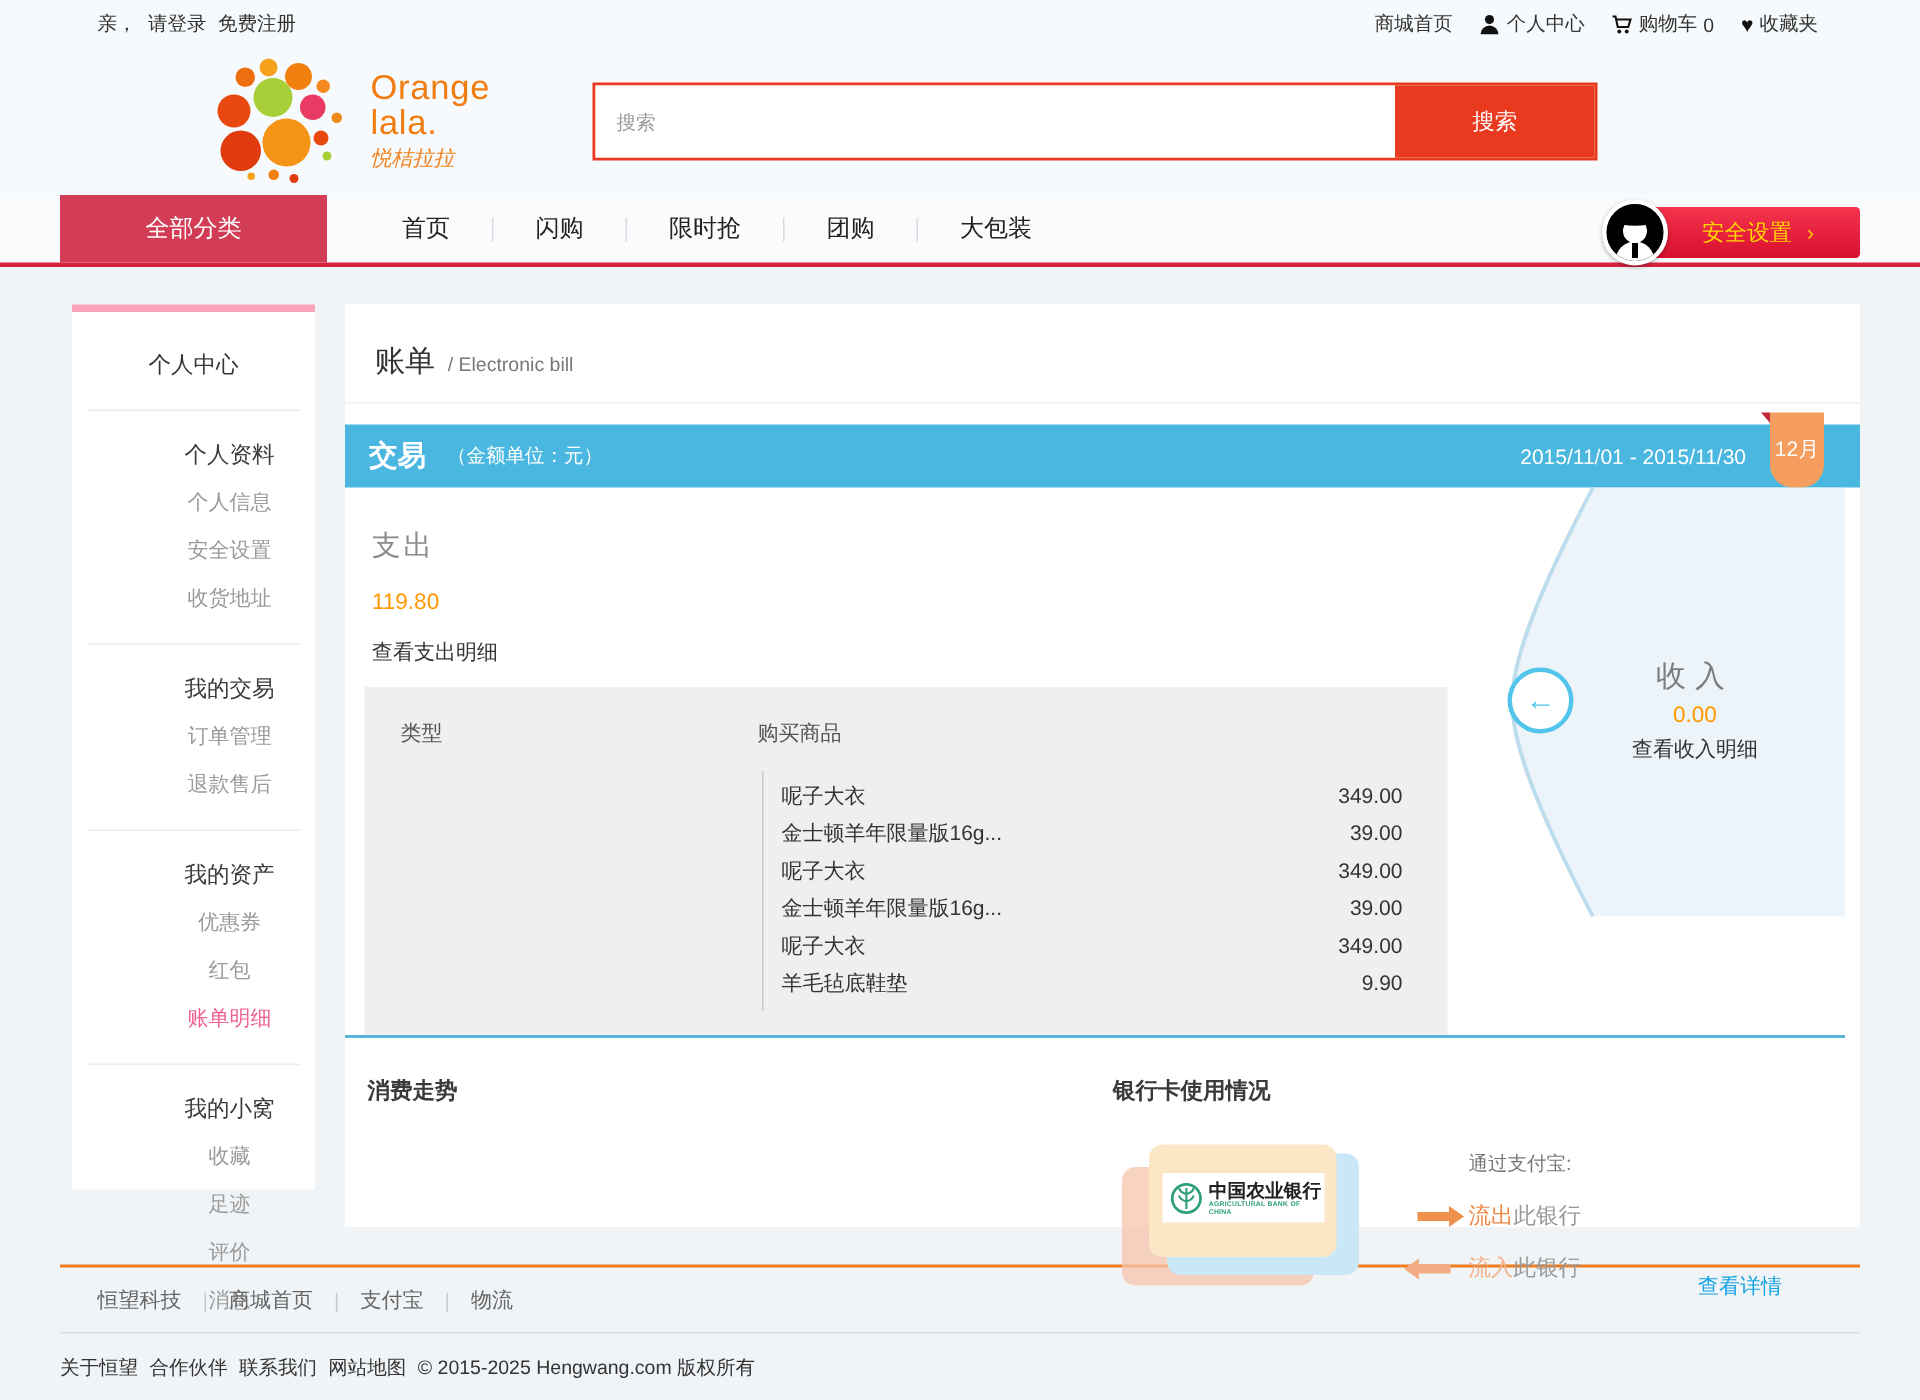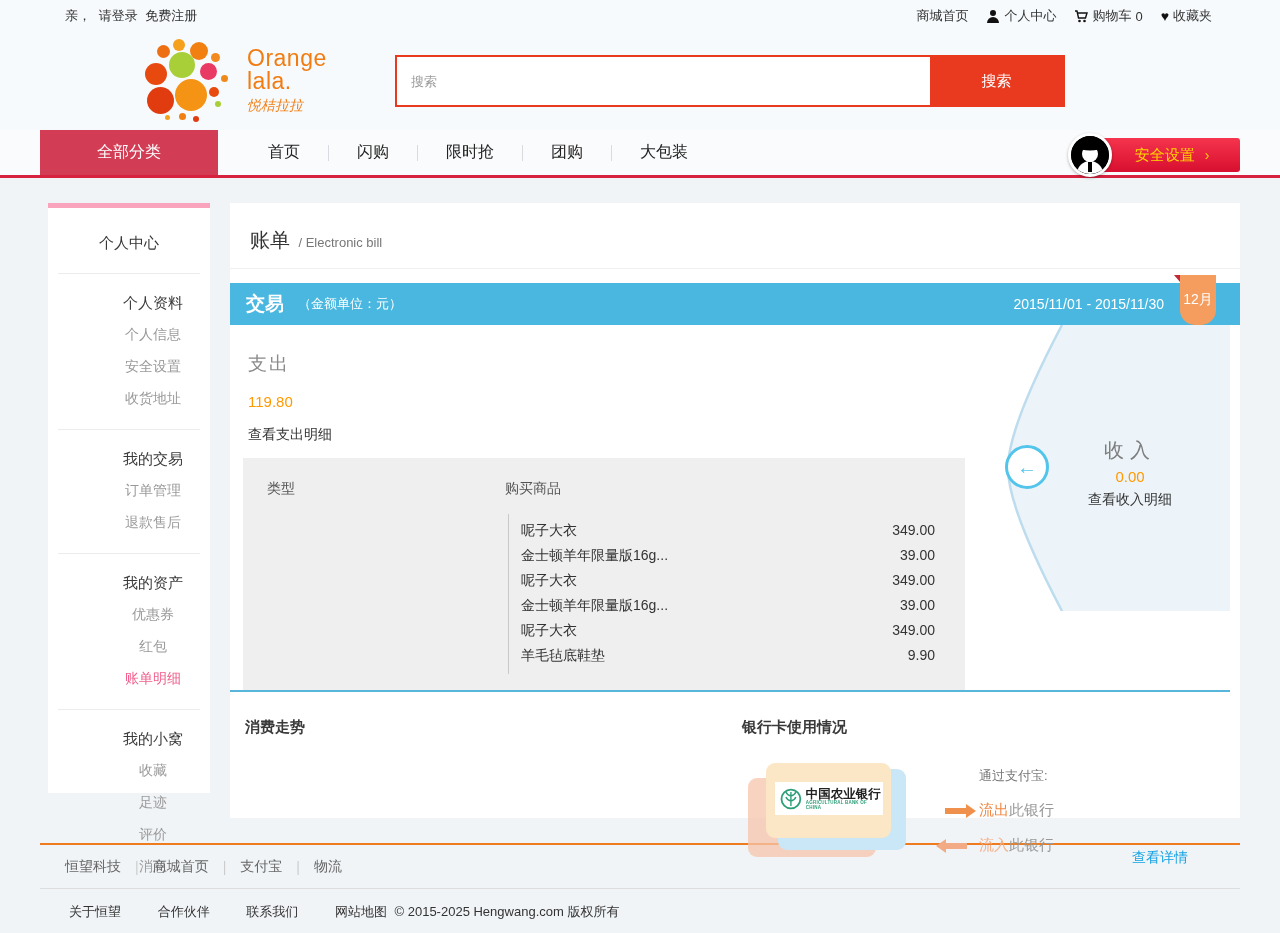--- a/index.html
+++ b/index.html
@@ -115,21 +115,21 @@
   .hl-in { color:#f3b18c; }
   .detail-link { position:absolute; right:52px; bottom:-4px; font-size:14px; color:#13a2e3; cursor:pointer; }
 
   
   .footer { margin:25px 40px 0 40px; }
   .footer-links { border-top:2px solid #ee7c1e; border-bottom:1px solid #ddd; padding:13px 0 12px 25px; display:flex; align-items:center; gap:14px; font-size:14px; color:#666; }
   .f-sep { color:#ccc; }
   .footer-links span[data-interactable="true"] { cursor:pointer; }
   .copyright { padding:14px 0 0 0; font-size:13px; color:#333; }
   .copyright span { margin-right:4px; }
-  .cr-link { cursor:pointer;margin-left:29px; }
+  .cr-link { cursor:pointer; }
 </style>
 </head>
 <body>
 
 <div class="topbar" data-interactable="false">
   <div class="topbar-left" data-interactable="false">
     <span data-interactable="false">亲，</span>
     <span data-interactable="true">请登录</span>
     <span data-interactable="true">免费注册</span>
   </div>

